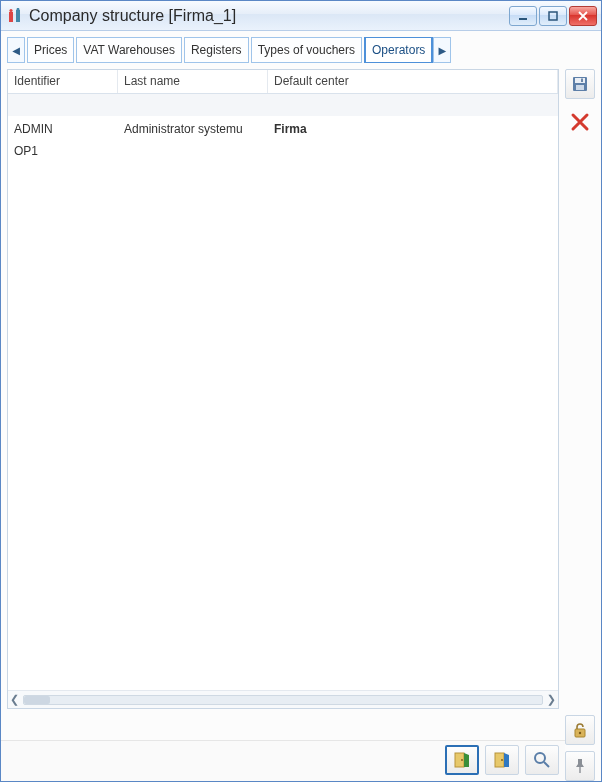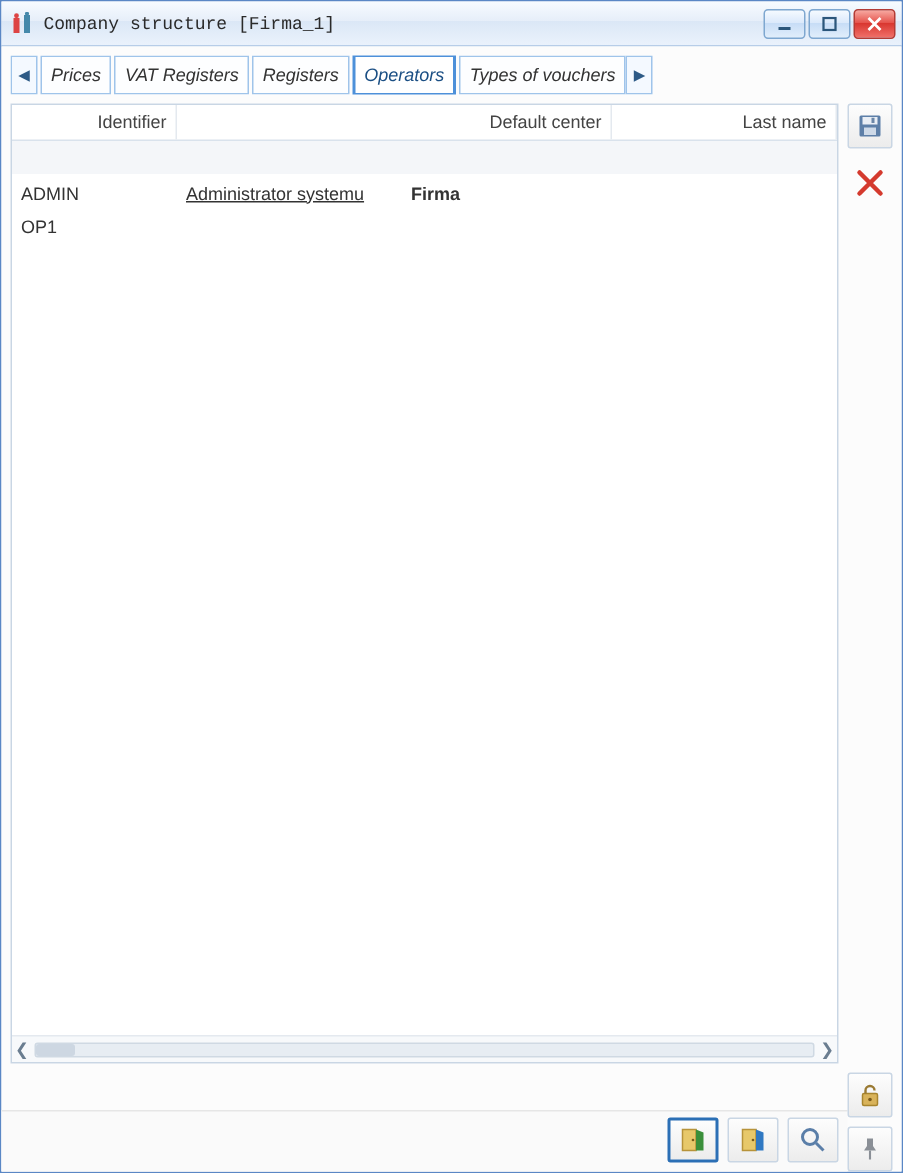--- a/index.html
+++ b/index.html
@@ -28,22 +28,21 @@
     align-items: center;
     padding: 0 4px 0 6px;
   }
   .titlebar .app-icon {
     width: 16px; height: 16px; margin-right: 6px;
     display:flex;align-items:center;justify-content:center;
   }
   .titlebar .title {
     flex: 1;
     color: #2a2a2a;
-    font-size: 12px;
-    font-family: Liberation Mono, monospace;
+    font-size: 16px;
   }
   .win-btns { display: flex; gap: 2px; }
   .win-btn {
     width: 28px; height: 20px;
     border: 1px solid #7ea7d0;
     border-radius: 3px;
     background: linear-gradient(#f5faff,#dbe9fb 45%,#c6dcf6 46%,#e1eefb);
     display:flex;align-items:center;justify-content:center;
     color:#2b567b;
   }
@@ -77,21 +76,20 @@
     background: #f4f9ff;
     display:flex;align-items:center;justify-content:center;
     color:#2d5a86;
     font-size:10px;
     height: 26px;
   }
   .tabs {
     display: flex;
     align-items: stretch;
     height: 26px;
-    font-style: italic;
   }
   .tab {
     border: 1px solid #9fc4ea;
     padding: 0 6px;
     display:flex;align-items:center;
     background: #fdfeff;
     color:#333;
     white-space: nowrap;
     margin-left: 2px;
     height: 26px;
@@ -129,39 +127,38 @@
     display:flex;
     border-bottom:1px solid #d9e2ec;
     background:#fff;
     height: 24px;
   }
   .gh {
     padding: 4px 6px;
     color:#444;
     border-right:1px solid #e4e9ef;
     font-size:12px;
-    text-align:right;
   }
   .col-id { width: 110px; }
   .col-ln { width: 150px; }
   .col-dc { flex:1; }
   .grid-rows {
     flex:1;
     overflow:auto;
   }
   .grow {
     display:flex;
     height: 22px;
     align-items:center;
     color:#333;
   }
   .grow:nth-child(odd){ background:#f4f6f9; }
   .gcell { padding: 0 6px; font-size:12px; overflow:hidden; white-space:nowrap; text-overflow:ellipsis;margin-top:47px; }
   .gcell.col-id { width:110px; }
-  .gcell.col-ln { width:150px;text-decoration:underline; }
+  .gcell.col-ln { width:150px; }
   .gcell.col-dc { flex:1;font-weight:bold; }
   .hscroll {
     height: 18px;
     border-top:1px solid #e4e9ef;
     background:#f7f9fb;
     display:flex;align-items:center;justify-content:space-between;
     padding:0 2px;
     color:#6a7d90;
     font-size:11px;
   }
@@ -236,42 +233,42 @@
 
   <div class="content">
     <div class="top-row">
       <div class="tabstrip">
         <div class="scroll-btn">◀</div>
         <div class="tabs" id="tabs">
             <div class="tab">
               <span>Prices</span>
             </div>
             <div class="tab">
-              <span>VAT Registers</span>
+              <span>VAT Warehouses</span>
             </div>
             <div class="tab">
               <span>Registers</span>
             </div>
+            <div class="tab">
+              <span>Types of vouchers</span>
+            </div>
             <div class="tab active">
               <span>Operators</span>
-            </div>
-            <div class="tab">
-              <span>Types of vouchers</span>
             </div>
           </div>
         <div class="scroll-btn">▶</div>
       </div>
     </div>
 
     <div class="body-row">
       <div class="grid-wrap">
         <div class="grid-header">
           <div class="gh col-id">Identifier</div>
+          <div class="gh col-ln">Last name</div>
           <div class="gh col-dc">Default center</div>
-          <div class="gh col-ln">Last name</div>
         </div>
         <div class="grid-rows" id="grid-rows">
             <div class="grow">
               <div class="gcell col-id">ADMIN</div>
               <div class="gcell col-ln">Administrator systemu</div>
               <div class="gcell col-dc">Firma</div>
             </div>
             <div class="grow">
               <div class="gcell col-id">OP1</div>
               <div class="gcell col-ln"></div>

